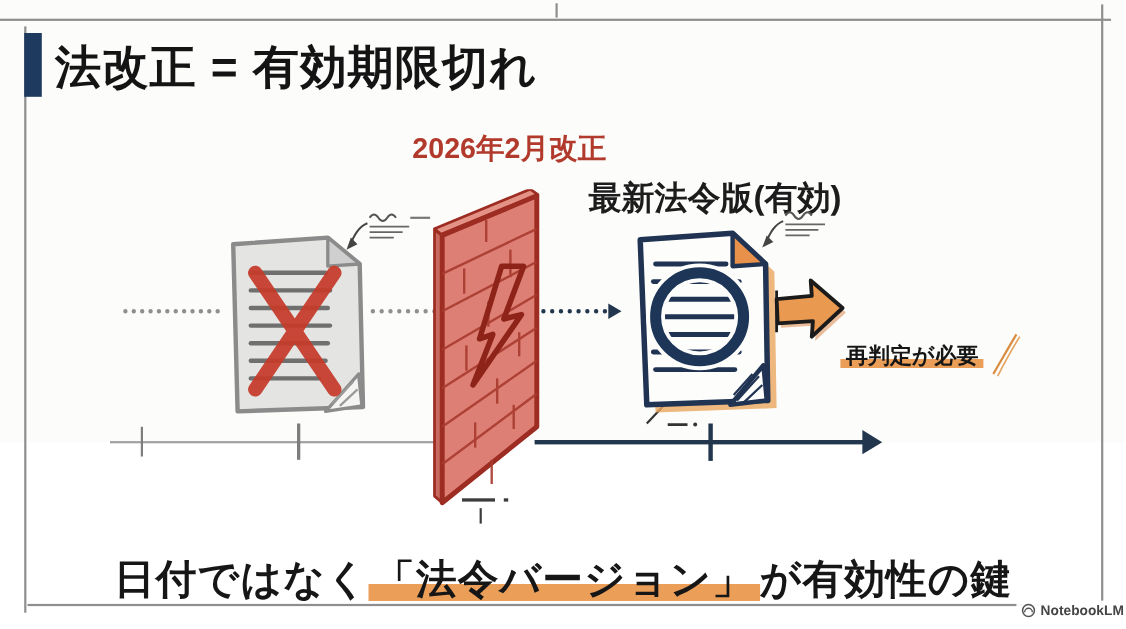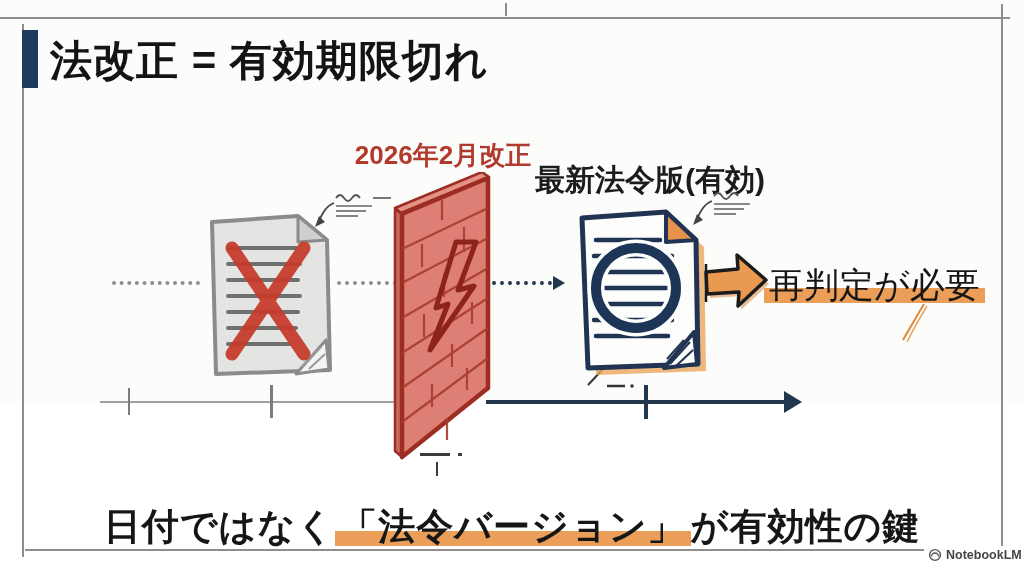--- a/index.html
+++ b/index.html
@@ -10,21 +10,21 @@
   .slide{position:relative;width:1024px;height:402px;background:#fcfcfa;}
   .abs{position:absolute;}
   .frame{background:#8e8e8e;}
   .title-bar{background:#1e3a5f;}
   .page-title{font-size:42px;font-weight:700;color:#141414;letter-spacing:1px;white-space:nowrap;}
   .label{font-weight:700;white-space:nowrap;text-align:center;}
   .revision{color:#b23a2c;font-size:26px;}
   .old-label{font-size:25px;color:#b3b1b0;}
   .old-label .red{color:#c0392b;}
   .new-label{font-size:30px;color:#1c1c1c;}
-  .result-label{font-size:35px;font-weight:400;color:#161616;white-space:nowrap;}
+  .result-label{font-size:20px;font-weight:700;color:#161616;white-space:nowrap;margin-top:48px;}
   .hl{
     background:linear-gradient(to bottom, transparent 60%, rgba(233,150,74,.92) 60%, rgba(233,150,74,.92) 98%, transparent 98%);
     padding:0 5px;
   }
   .footer-text{width:1024px;text-align:center;font-size:37px;font-weight:700;color:#161616;white-space:nowrap;letter-spacing:1px;}
   .dotted-grey{height:0;border-top:4px dotted #8f8f8f;}
   .dotted-navy{height:0;border-top:4px dotted #22364e;}
   .tick-grey{background:#7d7d7d;}
   .tick-navy{background:#22364e;}
   .accent{background:#3c3c3c;}
@@ -39,21 +39,21 @@
 
   <div class="abs frame" style="left:0;top:17px;width:1010px;height:2px;"></div>
   <div class="abs frame" style="left:22px;top:24px;width:2px;height:533px;"></div>
   <div class="abs frame" style="left:1001px;top:4px;width:2px;height:558px;"></div>
   <div class="abs frame" style="left:25px;top:549px;width:930px;height:2px;"></div>
   <div class="abs frame" style="left:505px;top:3px;width:2px;height:13px;"></div>
 
   <div class="abs title-bar" style="left:22px;top:30px;width:16px;height:58px;"></div>
   <div class="abs page-title" style="left:50px;top:33px;">法改正 = 有効期限切れ</div>
 
-  <div class="abs label revision" style="left:338px;top:118px;width:210px;margin-top:20px;">2026年2月改正</div>
+  <div class="abs label revision" style="left:358px;top:118px;width:210px;">2026年2月改正</div>
   <div class="abs label new-label" style="left:535px;top:160px;width:215px;">最新法令版(有効)</div>
 
   <div class="abs dotted-grey" style="left:112px;top:281px;width:88px;"></div>
   <div class="abs dotted-grey" style="left:337px;top:281px;width:60px;"></div>
   <div class="abs dotted-navy" style="left:492px;top:281px;width:60px;"></div>
   <div class="abs" style="left:553px;top:276px;width:0;height:0;border-left:12px solid #22364e;border-top:7px solid transparent;border-bottom:7px solid transparent;"></div>
 
   <div class="abs" style="left:100px;top:401px;width:302px;height:2px;background:#a0a0a0;"></div>
   <div class="abs tick-grey" style="left:128px;top:388px;width:2px;height:27px;"></div>
   <div class="abs tick-grey" style="left:270px;top:385px;width:3px;height:33px;"></div>

